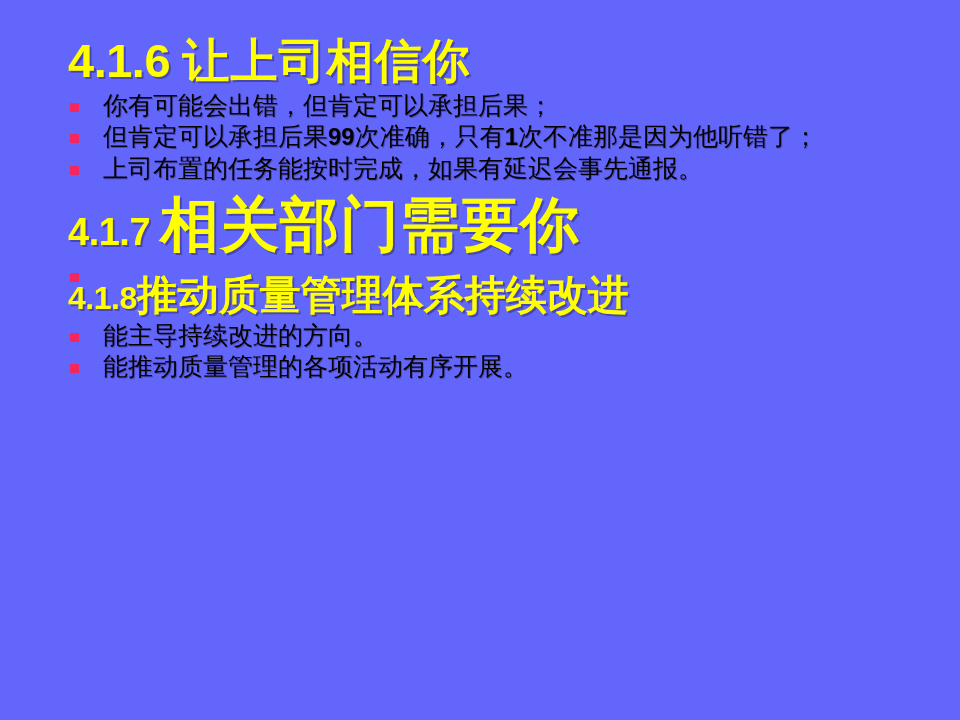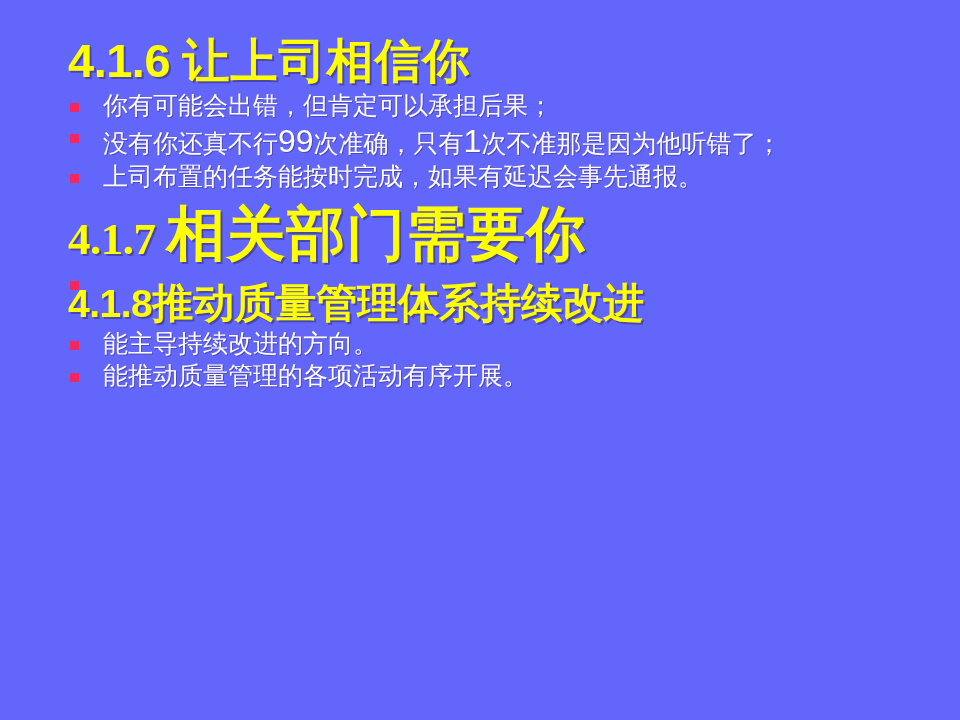--- a/index.html
+++ b/index.html
@@ -45,77 +45,77 @@
   .heading .cjk {
     font-family: "DejaVu Serif", "Liberation Serif", serif;
     font-weight: bold;
     letter-spacing: 1px;
   }
   .heading.h1 { font-size: 47px; margin-bottom: 5px; }
   .heading.h1 .num { font-size: 47px; }
   .heading.h1 .cjk { font-size: 47px; }
 
   .heading.h2 { font-size: 45px; margin-top: 10px; margin-bottom: 4px; }
-  .heading.h2 .num { font-size: 45px; font-family: Liberation Serif, serif; }
+  .heading.h2 .num { font-size: 38px; }
   .heading.h2 .cjk { font-size: 59px; }
 
   .heading.h3 { font-size: 49px; margin-top: 10px; margin-bottom: 2px; }
-  .heading.h3 .num { font-size: 39px; }
+  .heading.h3 .num { font-size: 32px; }
   .heading.h3 .cjk { font-size: 41px; letter-spacing: 0px; }
 
   
   .bullets {
     list-style: none;
     margin: 0;
     padding: 0;
   }
   .bullet-item {
     position: relative;
     padding-left: 103px;
     padding-right: 8px;
-    color: #ffffff;
+    color: #000000;
     font-family: "DejaVu Serif", "Liberation Serif", serif;
     font-size: 25px;
     line-height: 1.22;
     text-shadow: 1px 1px 0 rgba(60, 50, 140, 0.55);
     margin: 0 0 1px 0;
   }
   .bullet-marker {
     position: absolute;
     left: 70px;
     top: 12px;
     width: 9px;
     height: 9px;
     background: #F3265E;
     border-radius: 1px;
   }
   .bullet-text b {
     font-family: "Liberation Sans", sans-serif;
-    font-weight: normal;
-    font-size: 32px;
+    font-weight: bold;
+    font-size: 24px;
     margin-top: 44px;
   }
 </style>
 </head>
 <body>
 
 <div id="slide">
   <div id="content">
 
     <h2 class="heading h1">
       <span class="num">4.1.6</span><span class="num"> </span><span class="cjk">让上司相信你</span>
     </h2>
     <ul class="bullets">
       <li class="bullet-item">
         <span class="bullet-marker"></span>
         <span class="bullet-text"><span>你有可能会出错，但肯定可以承担后果；</span></span>
       </li>
       <li class="bullet-item">
         <span class="bullet-marker"></span>
-        <span class="bullet-text"><span>没有你还真不行</span><b>99</b><span>次准确，只有</span><b>1</b><span>次不准那是因为他听错了；</span></span>
+        <span class="bullet-text"><span>但肯定可以承担后果</span><b>99</b><span>次准确，只有</span><b>1</b><span>次不准那是因为他听错了；</span></span>
       </li>
       <li class="bullet-item">
         <span class="bullet-marker"></span>
         <span class="bullet-text"><span>上司布置的任务能按时完成，如果有延迟会事先通报。</span></span>
       </li>
     </ul>
 
     <h2 class="heading h2">
       <span class="num">4.1.7</span><span class="num"> </span><span class="cjk">相关部门需要你</span>
     </h2>

